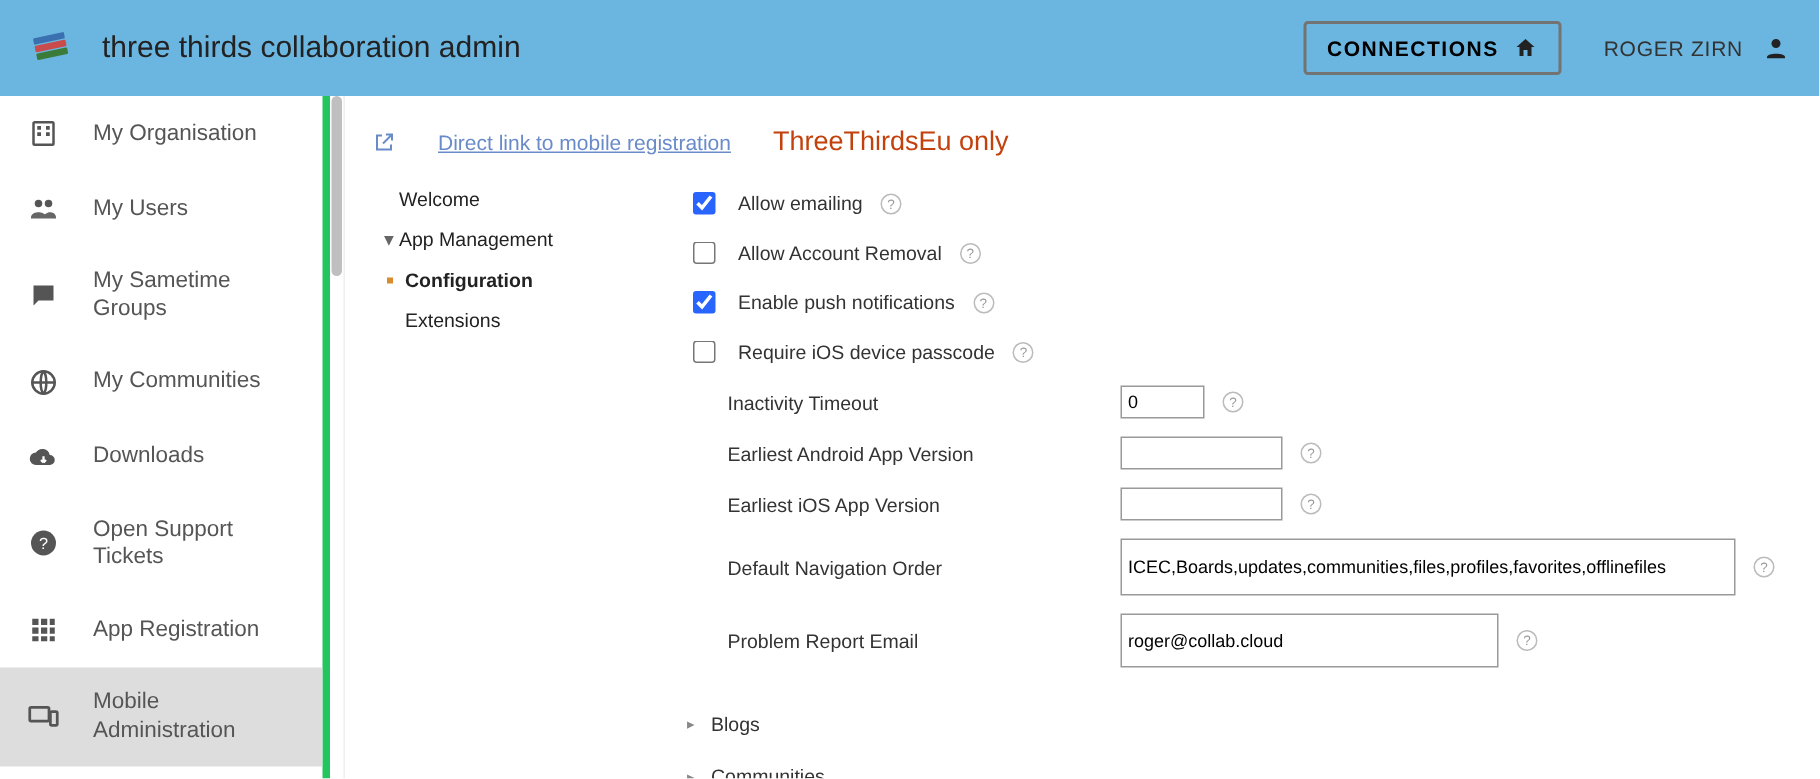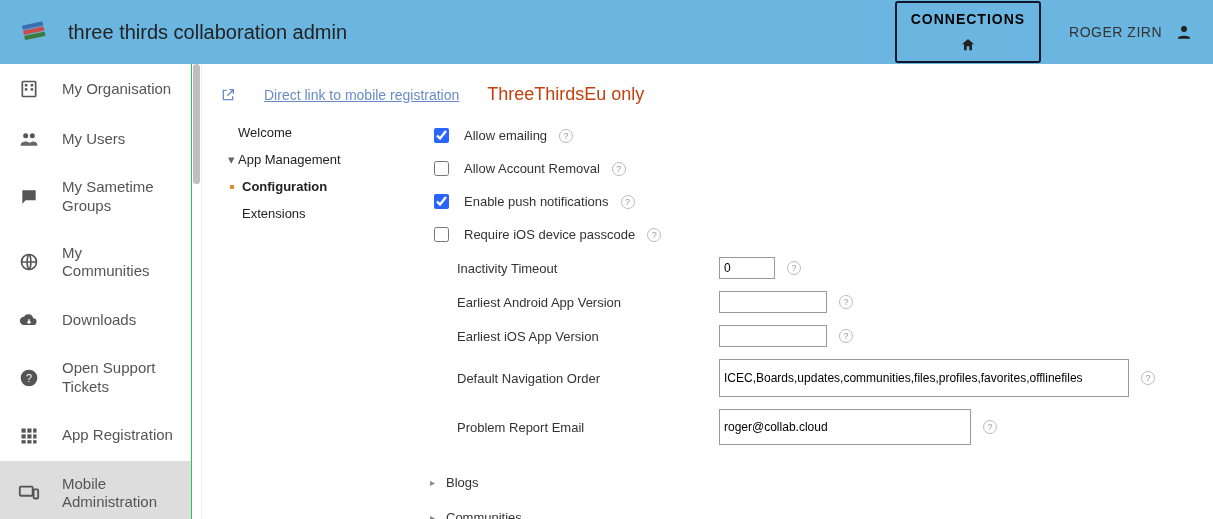--- a/index.html
+++ b/index.html
@@ -9,30 +9,30 @@
   
   .header {
     height: 64px; background: #6bb6e0; display: flex; align-items: center;
     padding: 0 20px; justify-content: space-between;
   }
   .header-left { display: flex; align-items: center; gap: 20px; }
   .logo { width: 28px; height: 28px; }
   .app-title { font-size: 20px; font-weight: 400; color: #222; }
   .header-right { display: flex; align-items: center; gap: 28px; }
   .conn-btn {
-    border: 2px solid #0f172a; background: transparent; padding: 8px 14px;
+    border: 2px solid #737373; background: transparent; padding: 8px 14px;
     font-size: 14px; font-weight: 600; letter-spacing: 1px; display: flex; align-items: center; gap: 10px;
-    border-radius: 3px; cursor: pointer; flex-direction: column;
+    border-radius: 3px; cursor: pointer;
   }
   .user { display: flex; align-items: center; gap: 13px; font-size: 14px; font-weight: 500; letter-spacing: 0.5px; }
 
   
   .body { display: flex; height: calc(519px - 64px); }
   .sidebar {
-    width: 192px; border-right: 1px solid #22c55e; position: relative; overflow-y: auto;
+    width: 220px; border-right: 5px solid #22c55e; position: relative; overflow-y: auto;
   }
   .sidebar::after {
     content: ""; position: absolute; top: 0; right: -1px; width: 6px; height: 100px;
     background: #bbb; border-radius: 3px; display:none;
   }
   .side-item {
     display: flex; align-items: center; gap: 22px; padding: 14px 18px; cursor: pointer;
     font-size: 15px; color: #555;
   }
   .side-item.active { background: #ddd; }

